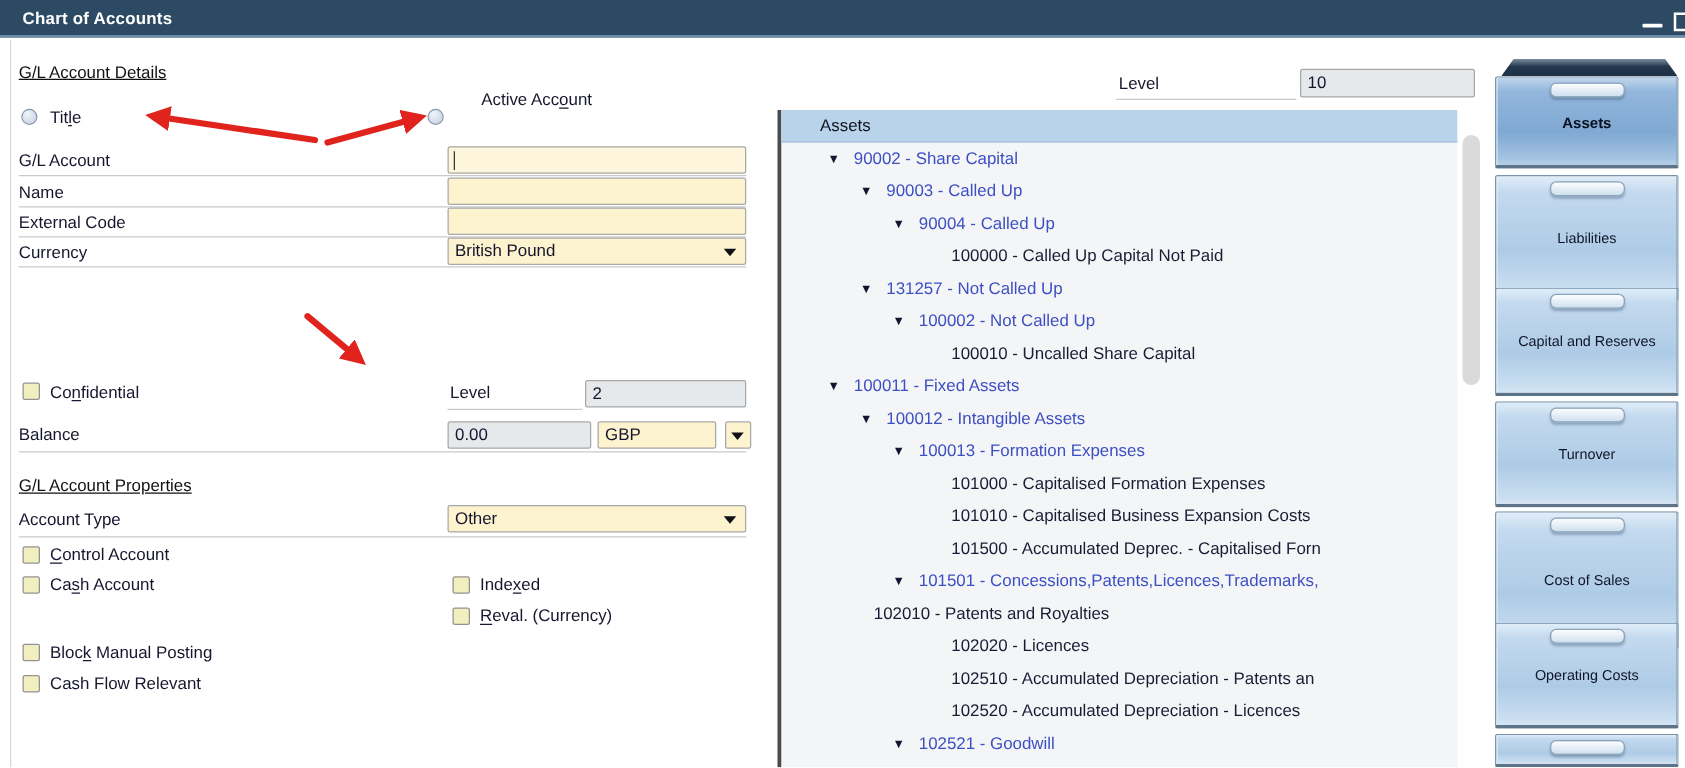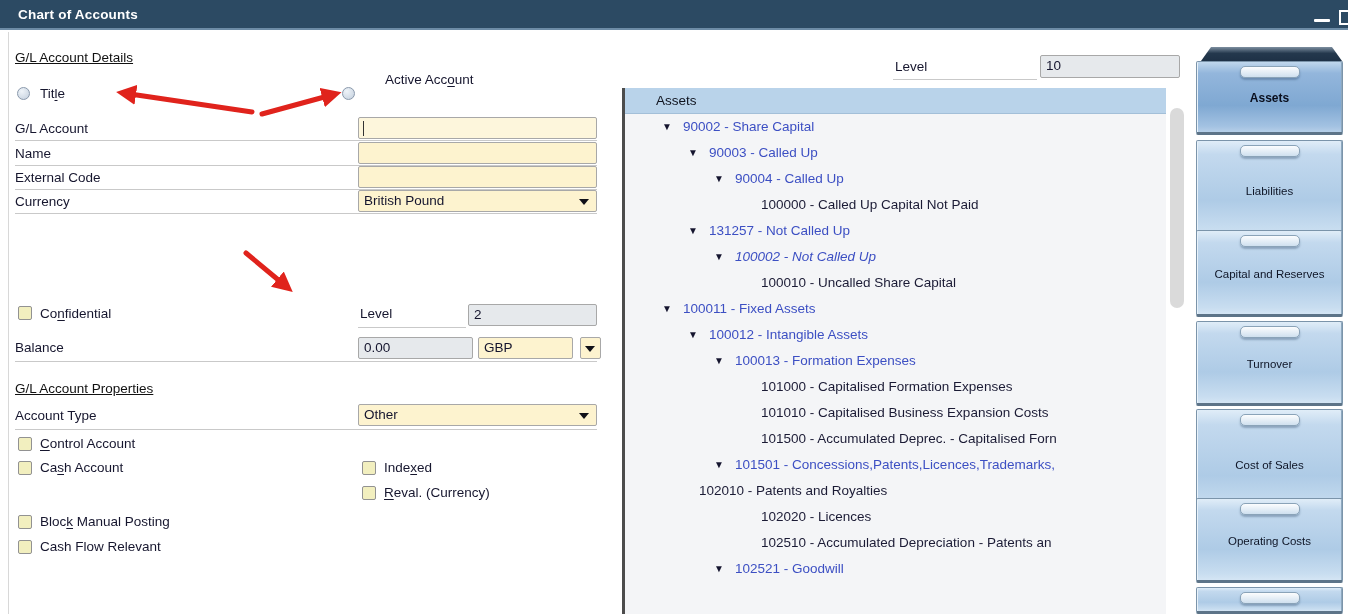--- a/index.html
+++ b/index.html
@@ -128,32 +128,33 @@
   <div class="field gray" style="left:1040px;top:55px;width:140px;height:23px;"><span>10</span></div>
 
   <div class="tree">
     <div class="tree-hdr">Assets</div>
     <div>
         <div class="trow" style="padding-left: 37px;"><span class="arw">▼</span><span class="t t-blue">90002 - Share Capital</span></div>
         <div class="trow" style="padding-left: 63px;"><span class="arw">▼</span><span class="t t-blue">90003 - Called Up</span></div>
         <div class="trow" style="padding-left: 89px;"><span class="arw">▼</span><span class="t t-blue">90004 - Called Up</span></div>
         <div class="trow" style="padding-left: 136px;"><span class="t t-dark">100000 - Called Up Capital Not Paid</span></div>
         <div class="trow" style="padding-left: 63px;"><span class="arw">▼</span><span class="t t-blue">131257 - Not Called Up</span></div>
-        <div class="trow" style="padding-left: 89px; font-style: italic;"><span class="arw">▼</span><span class="t t-blue">100002 - Not Called Up</span></div>
+        <div class="trow" style="padding-left: 89px;"><span class="arw">▼</span><span class="t t-blue">100002 - Not Called Up</span></div>
         <div class="trow" style="padding-left: 136px;"><span class="t t-dark">100010 - Uncalled Share Capital</span></div>
         <div class="trow" style="padding-left: 37px;"><span class="arw">▼</span><span class="t t-blue">100011 - Fixed Assets</span></div>
         <div class="trow" style="padding-left: 63px;"><span class="arw">▼</span><span class="t t-blue">100012 - Intangible Assets</span></div>
         <div class="trow" style="padding-left: 89px;"><span class="arw">▼</span><span class="t t-blue">100013 - Formation Expenses</span></div>
         <div class="trow" style="padding-left: 136px;"><span class="t t-dark">101000 - Capitalised Formation Expenses</span></div>
         <div class="trow" style="padding-left: 136px;"><span class="t t-dark">101010 - Capitalised Business Expansion Costs</span></div>
         <div class="trow" style="padding-left: 136px;"><span class="t t-dark">101500 - Accumulated Deprec. - Capitalised Forn</span></div>
         <div class="trow" style="padding-left: 89px;"><span class="arw">▼</span><span class="t t-blue">101501 - Concessions,Patents,Licences,Trademarks,</span></div>
         <div class="trow" style="padding-left: 74px;"><span class="t t-dark">102010 - Patents and Royalties</span></div>
         <div class="trow" style="padding-left: 136px;"><span class="t t-dark">102020 - Licences</span></div>
         <div class="trow" style="padding-left: 136px;"><span class="t t-dark">102510 - Accumulated Depreciation - Patents an</span></div>
+        <div class="trow" style="padding-left: 136px;"><span class="t t-dark">102520 - Accumulated Depreciation - Licences</span></div>
         <div class="trow" style="padding-left: 89px;"><span class="arw">▼</span><span class="t t-blue">102521 - Goodwill</span></div>
       </div>
   </div>
   <div class="scroll-thumb"></div>
 
   <div class="cab-top"></div>
   <div id="drawer-root">
       <div class="drawer sel" style="top: 61px; height: 74px;">
         <div class="handle"></div>
         <div class="dlabel">Assets</div>

